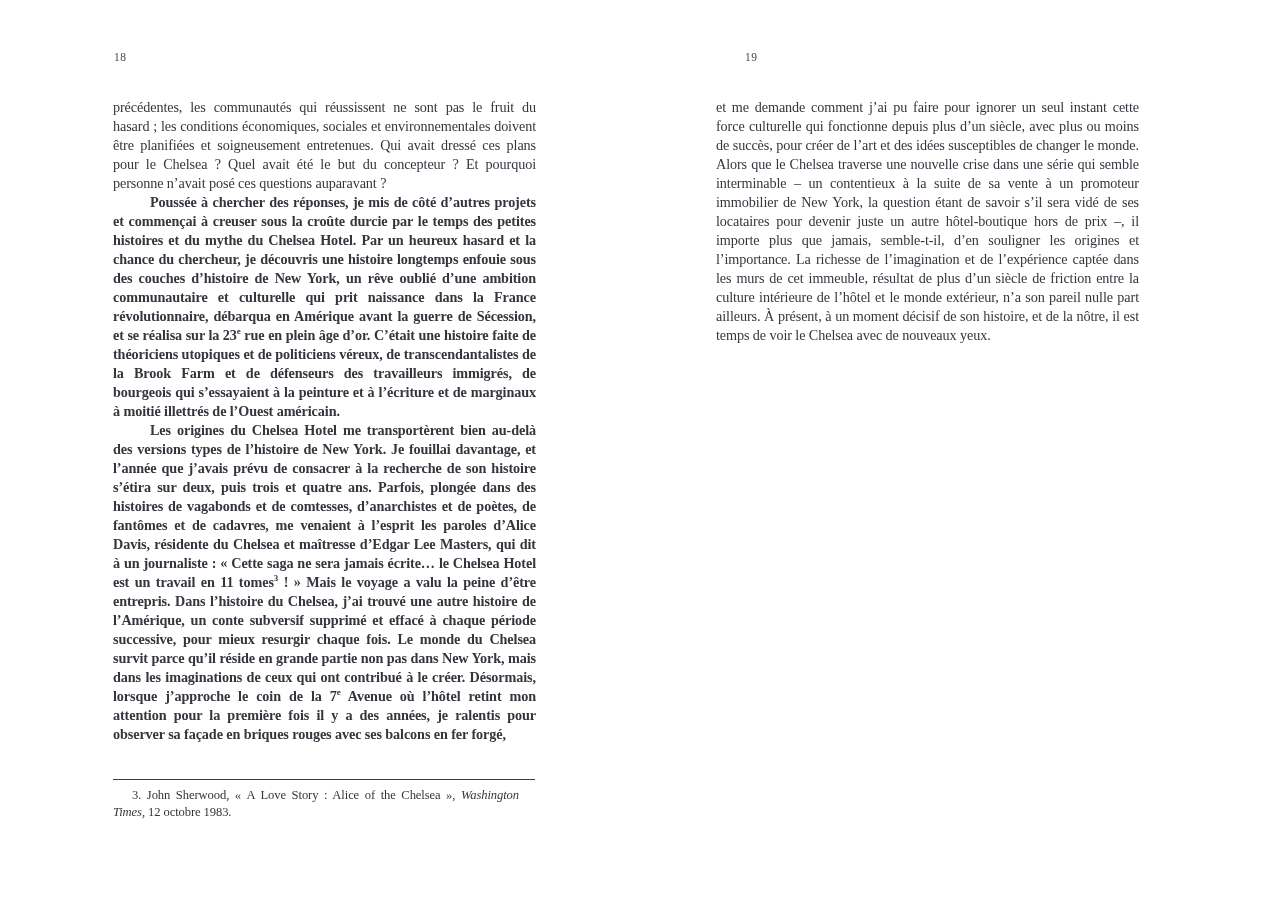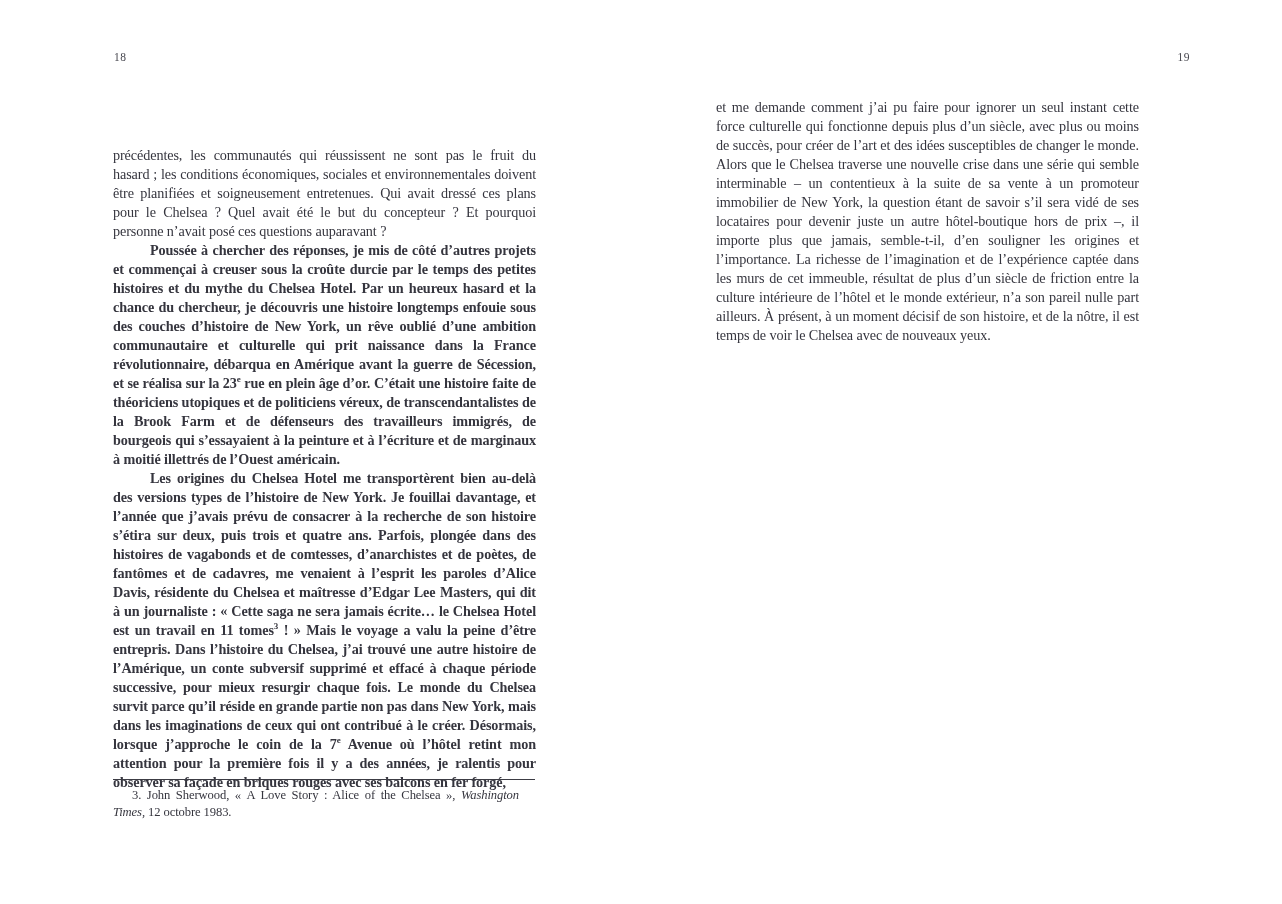--- a/index.html
+++ b/index.html
@@ -17,31 +17,31 @@
     overflow: hidden;
   }
   .pagenum {
     position: absolute;
     top: 51px;
     font-size: 11.5px;
     letter-spacing: 0.5px;
     color: #47474f;
   }
   .pagenum-left { left: 114px; }
-  .pagenum-right { left: 767px; width: 423px; text-align: right; }
+  .pagenum-right { left: 745px; width: 423px; }
   .textblock {
     position: absolute;
     top: 98px;
     width: 423px;
     font-size: 14.2px;
     line-height: 19px;
     text-align: justify;
     letter-spacing: -0.1px;
   }
-  .textblock-left { left: 113px; margin-top: 48px; }
+  .textblock-left { left: 113px; }
   .textblock-right { left: 716px; }
   p.para { margin: 0; padding: 0; }
   p.para.indent { text-indent: 37px; font-weight: bold; }
   sup {
     font-size: 9px;
     line-height: 0;
     vertical-align: super;
   }
   .footnote {
     position: absolute;

